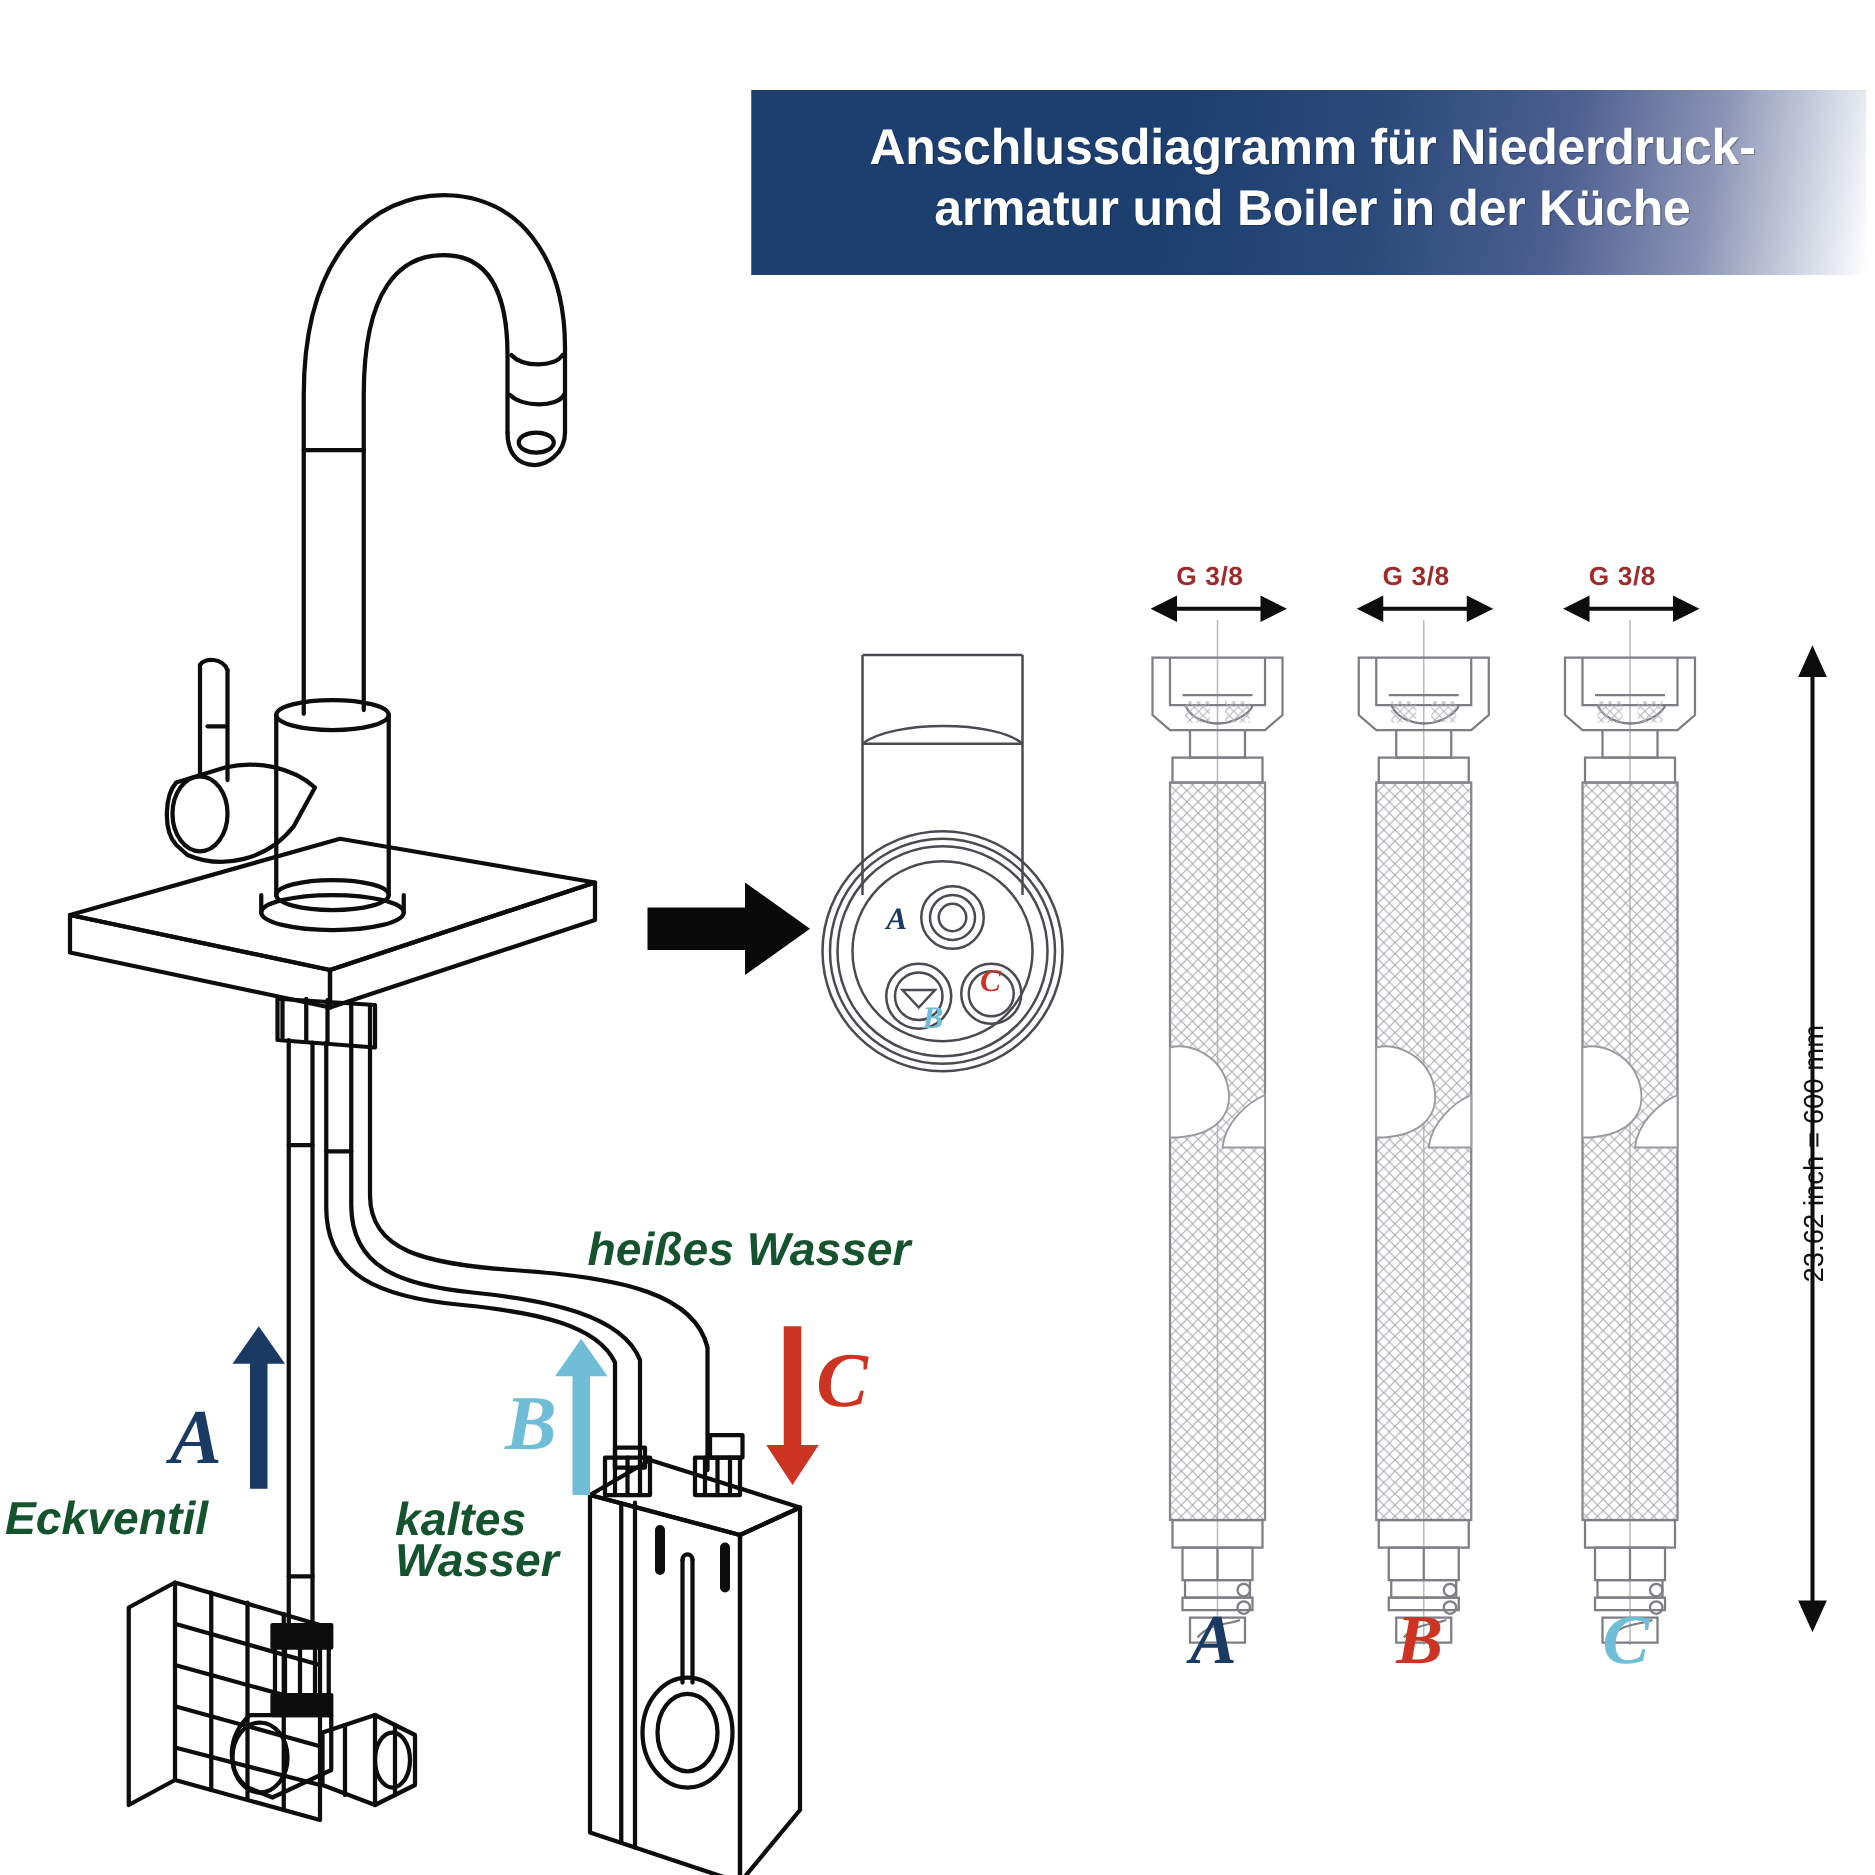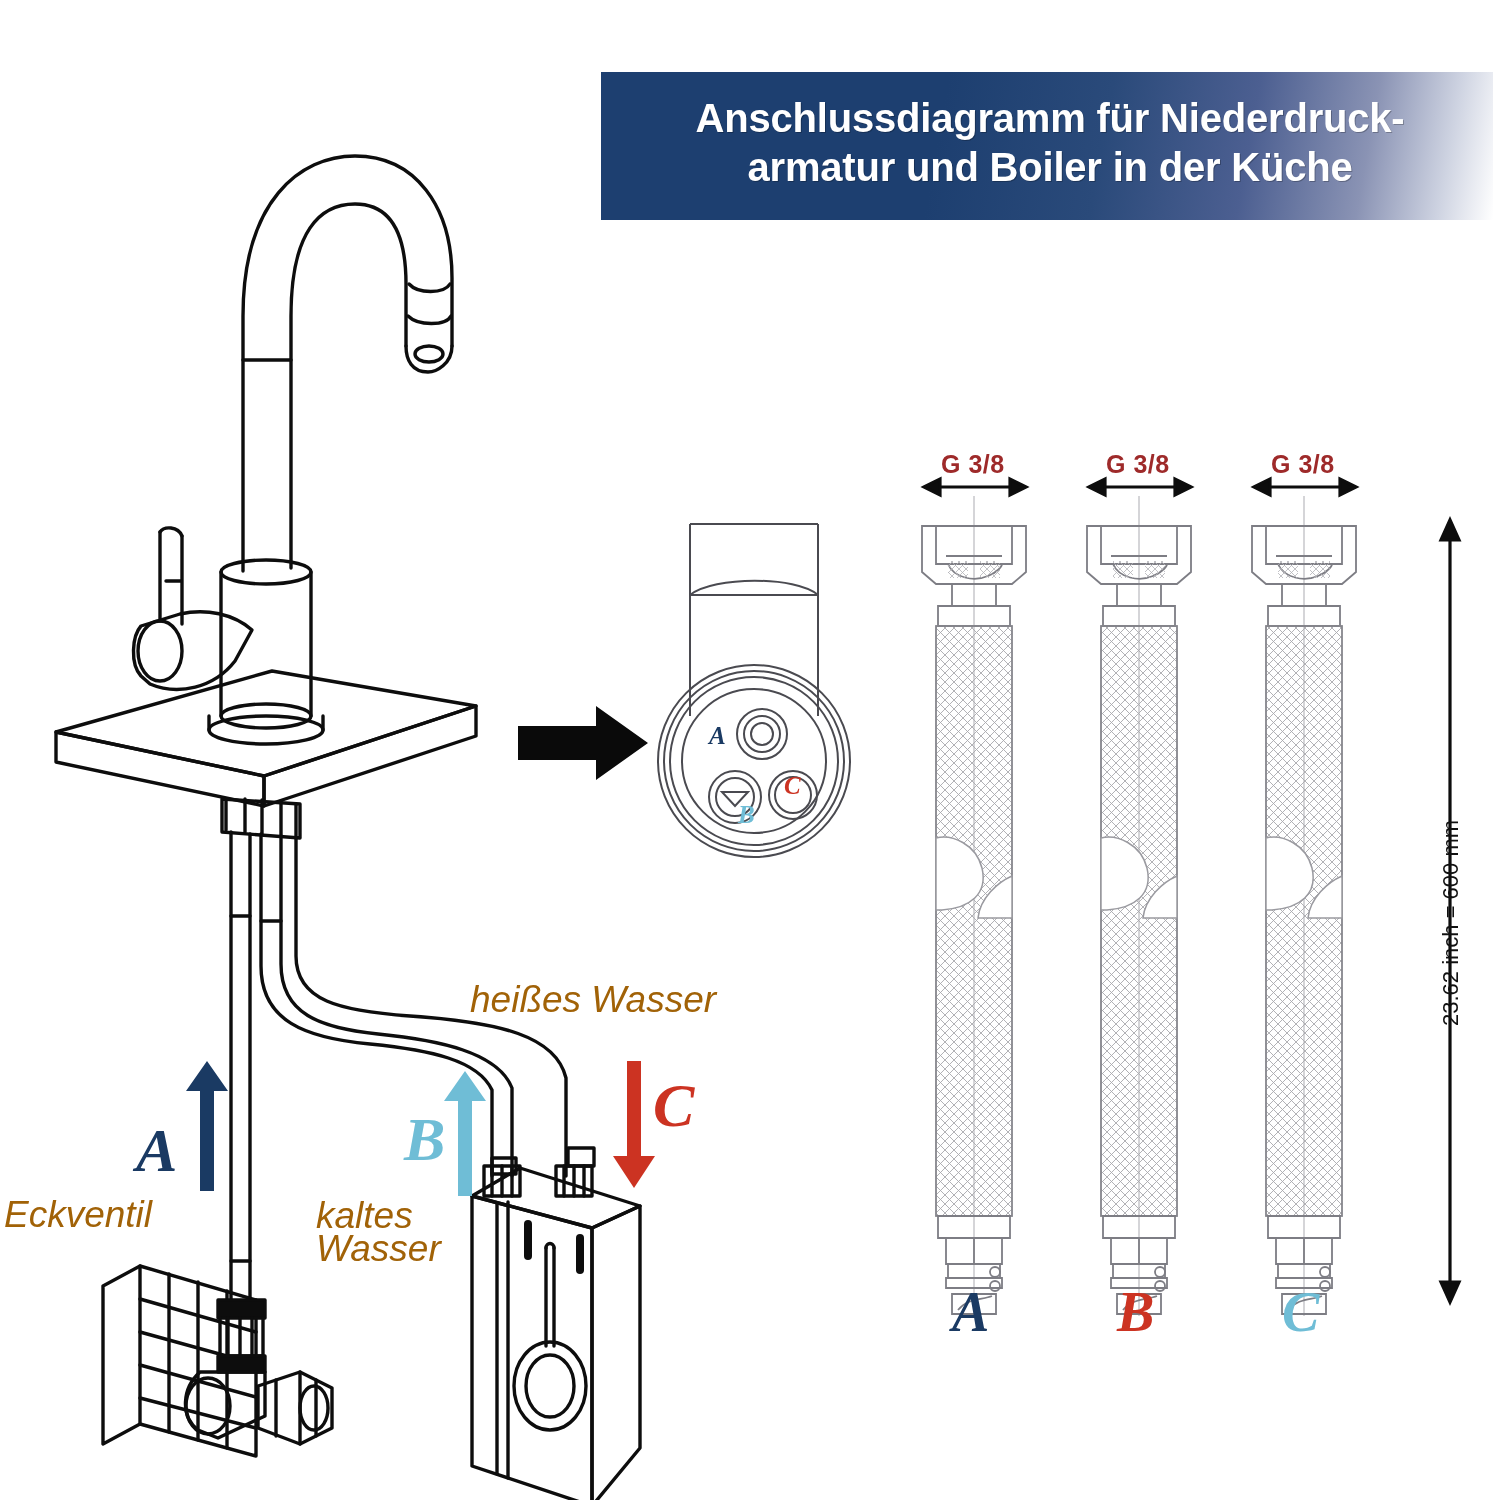--- a/index.html
+++ b/index.html
@@ -64,22 +64,22 @@
     pointer-events: none;
   }
 
   
   .lbl {
     position: absolute;
     white-space: nowrap;
     font-family: "Liberation Sans", sans-serif;
   }
   .lbl-black {
-    color: #a16207;
-    font-weight: normal;
+    color: #14532d;
+    font-weight: bold;
     font-style: italic;
     font-size: 37px;
   }
   .big-letter {
     font-family: "Liberation Serif", serif;
     font-weight: bold;
     font-style: italic;
     font-size: 62px;
     line-height: 1;
   }
@@ -93,21 +93,21 @@
     font-weight: bold;
     font-style: italic;
     font-size: 56px;
     line-height: 1;
   }
 
   .gsize {
     position: absolute;
     color: #9e2a2a;
     font-weight: bold;
-    font-size: 25px;
+    font-size: 21px;
     letter-spacing: 0.5px;
   }
 
   .vdim {
     position: absolute;
     color: #111111;
     font-size: 22px;
     transform: rotate(-90deg);
     transform-origin: left top;
     white-space: nowrap;

